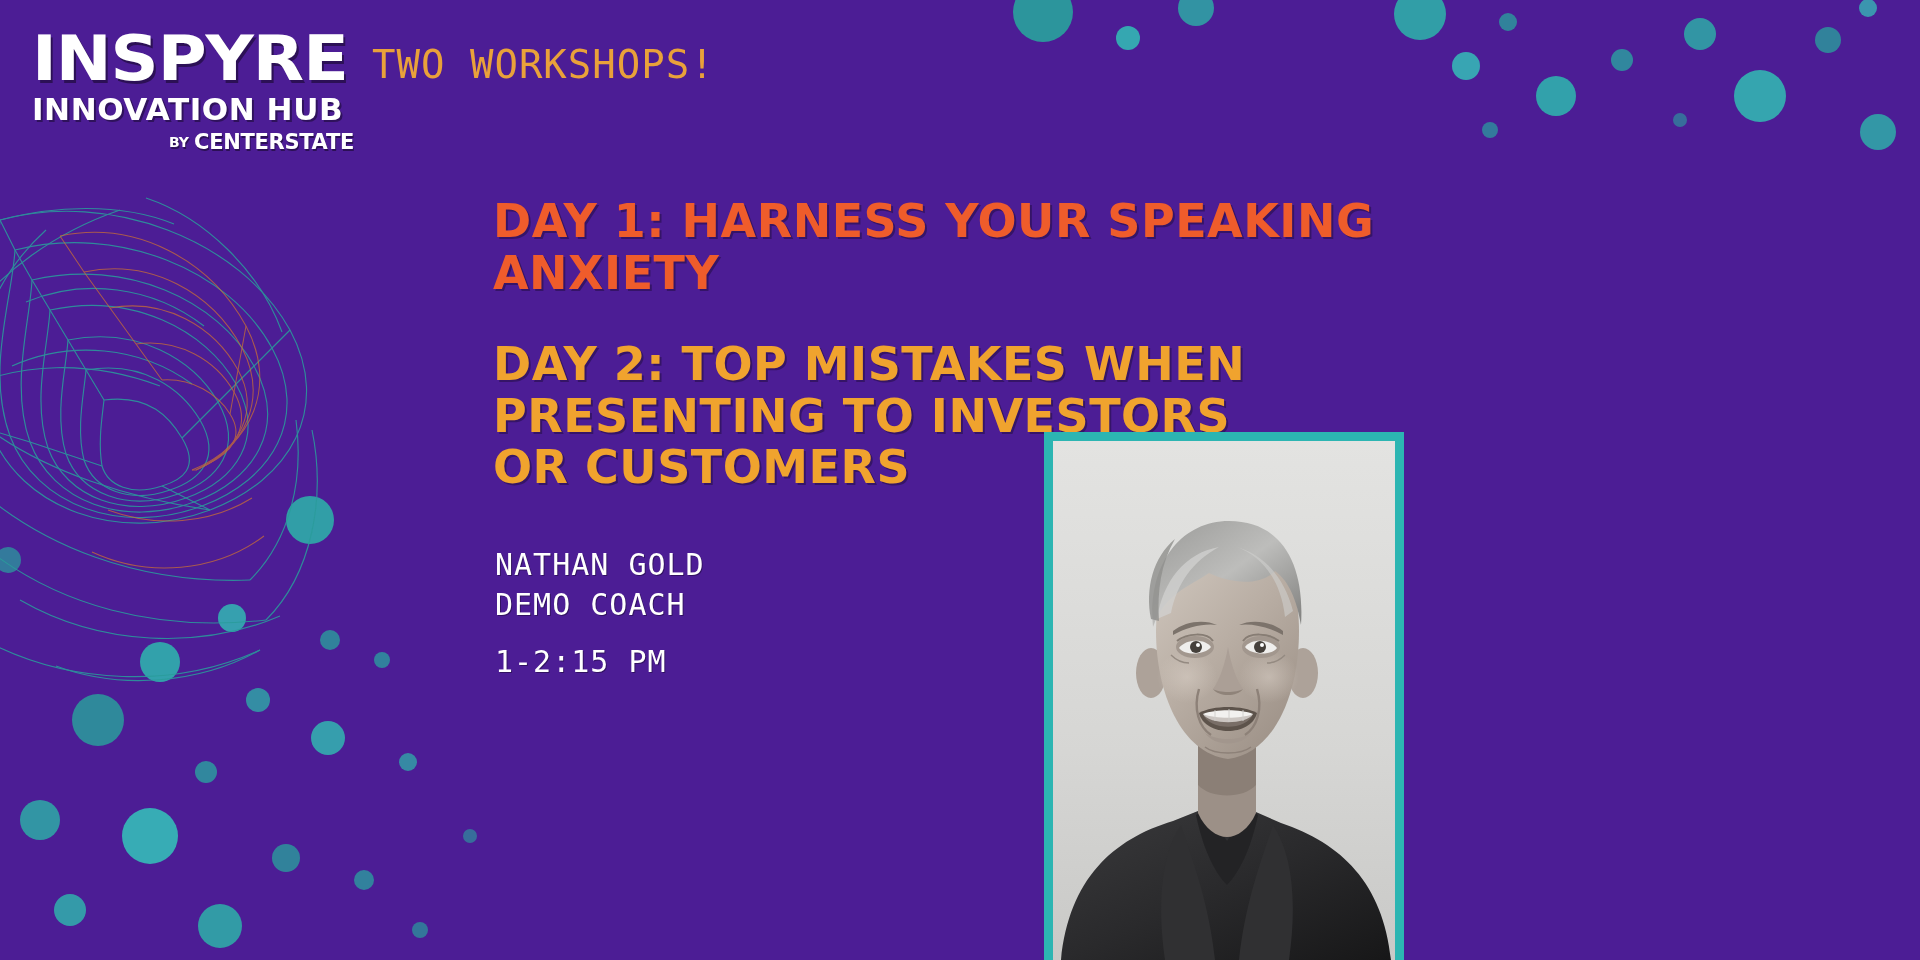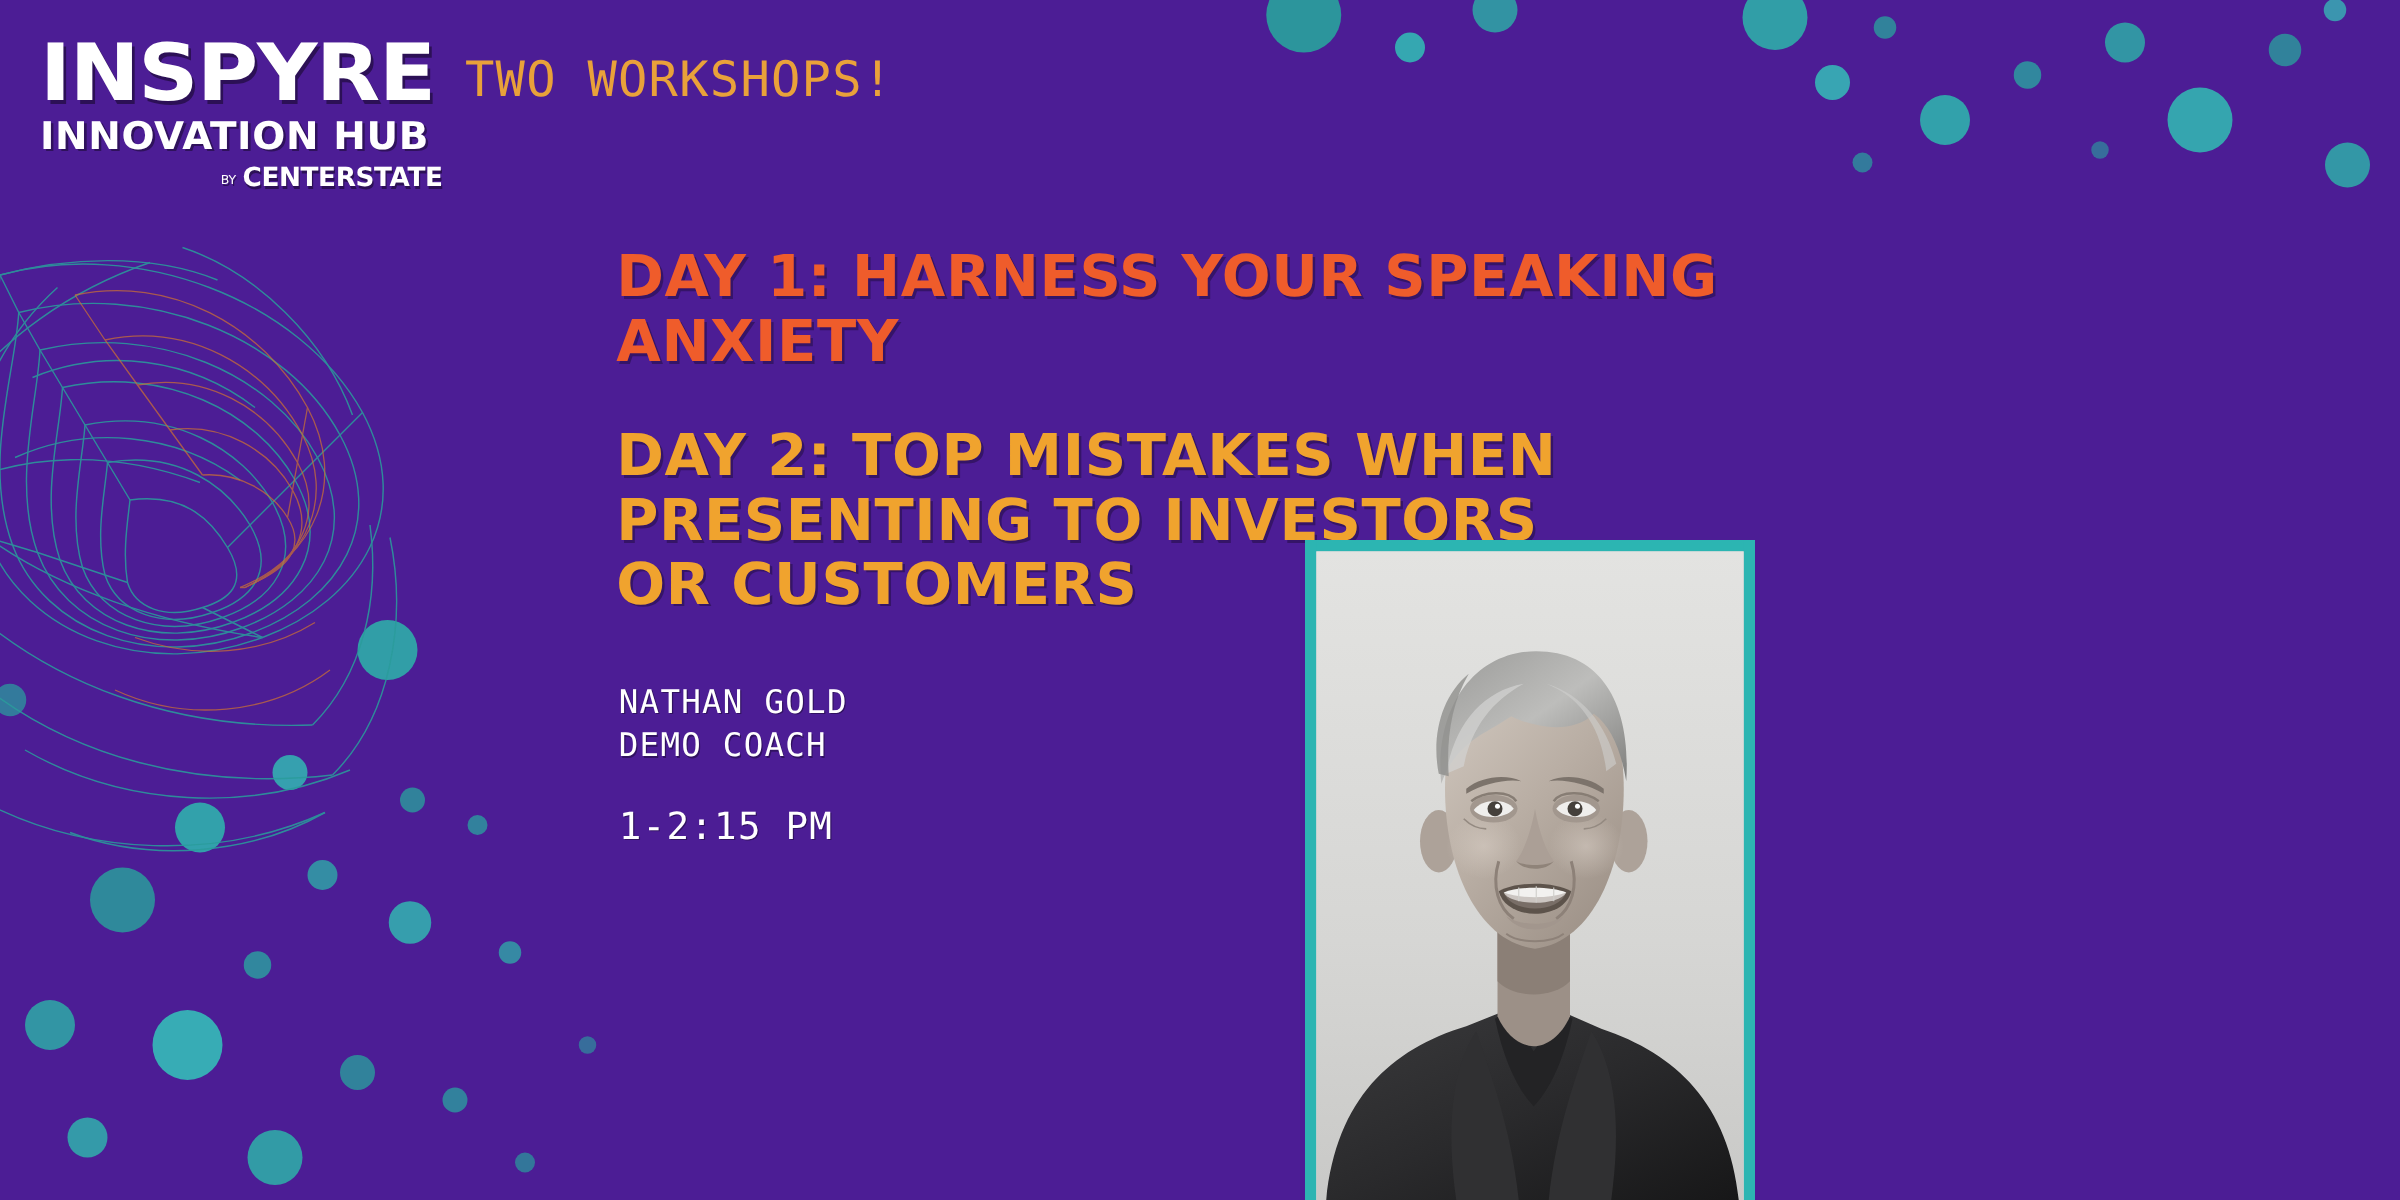--- a/index.html
+++ b/index.html
@@ -44,21 +44,21 @@
   }
   .logo-byline {
     margin-top:3px;
     text-align:right;
     width:322px;
     font-family:"DejaVu Sans", sans-serif;
     color:#ffffff;
     text-shadow:1px 2px 0 rgba(0,0,0,.42);
     white-space:nowrap;
   }
-  .logo-by { font-size:10px; font-weight:normal; letter-spacing:0; vertical-align:2px; }
+  .logo-by { font-size:14px; font-weight:bold; letter-spacing:0; vertical-align:2px; }
   .logo-center { font-size:21px; font-weight:bold; letter-spacing:-.3px;margin-top:12px; }
 
   
   .workshops {
     position:absolute; left:372px; top:42px;
     font-family:"DejaVu Sans Mono", monospace;
     font-size:39px;
     letter-spacing:1px;
     color:#e9a13a;
     white-space:nowrap;
@@ -83,21 +83,21 @@
     line-height:1.12;
     letter-spacing:.5px;
     color:#f0a32e;
     text-shadow:2px 2px 0 rgba(0,0,0,.30);
   }
 
   
   .speaker {
     position:absolute; left:495px; top:545px;
     font-family:"DejaVu Sans Mono", monospace;
-    font-size:26px;
+    font-size:30px;
     line-height:1.34;
     color:#ffffff;
     letter-spacing:1px;
     text-shadow:1px 1px 0 rgba(0,0,0,.35);
   }
   .dates {
     position:absolute; left:495px; top:642px;
     font-family:"DejaVu Sans Mono", monospace;
     font-size:30px;
     line-height:1.34;

